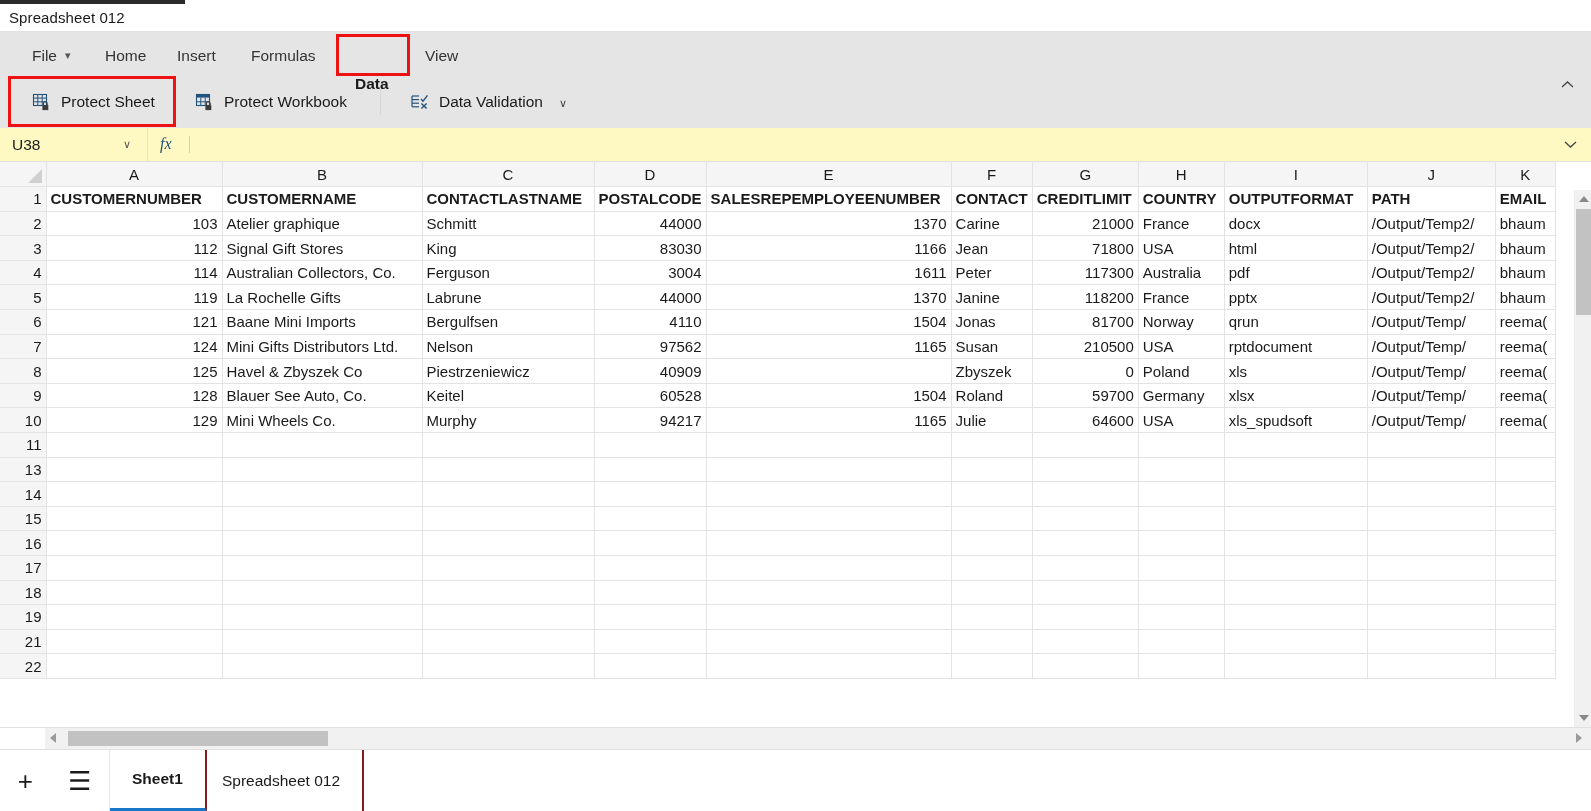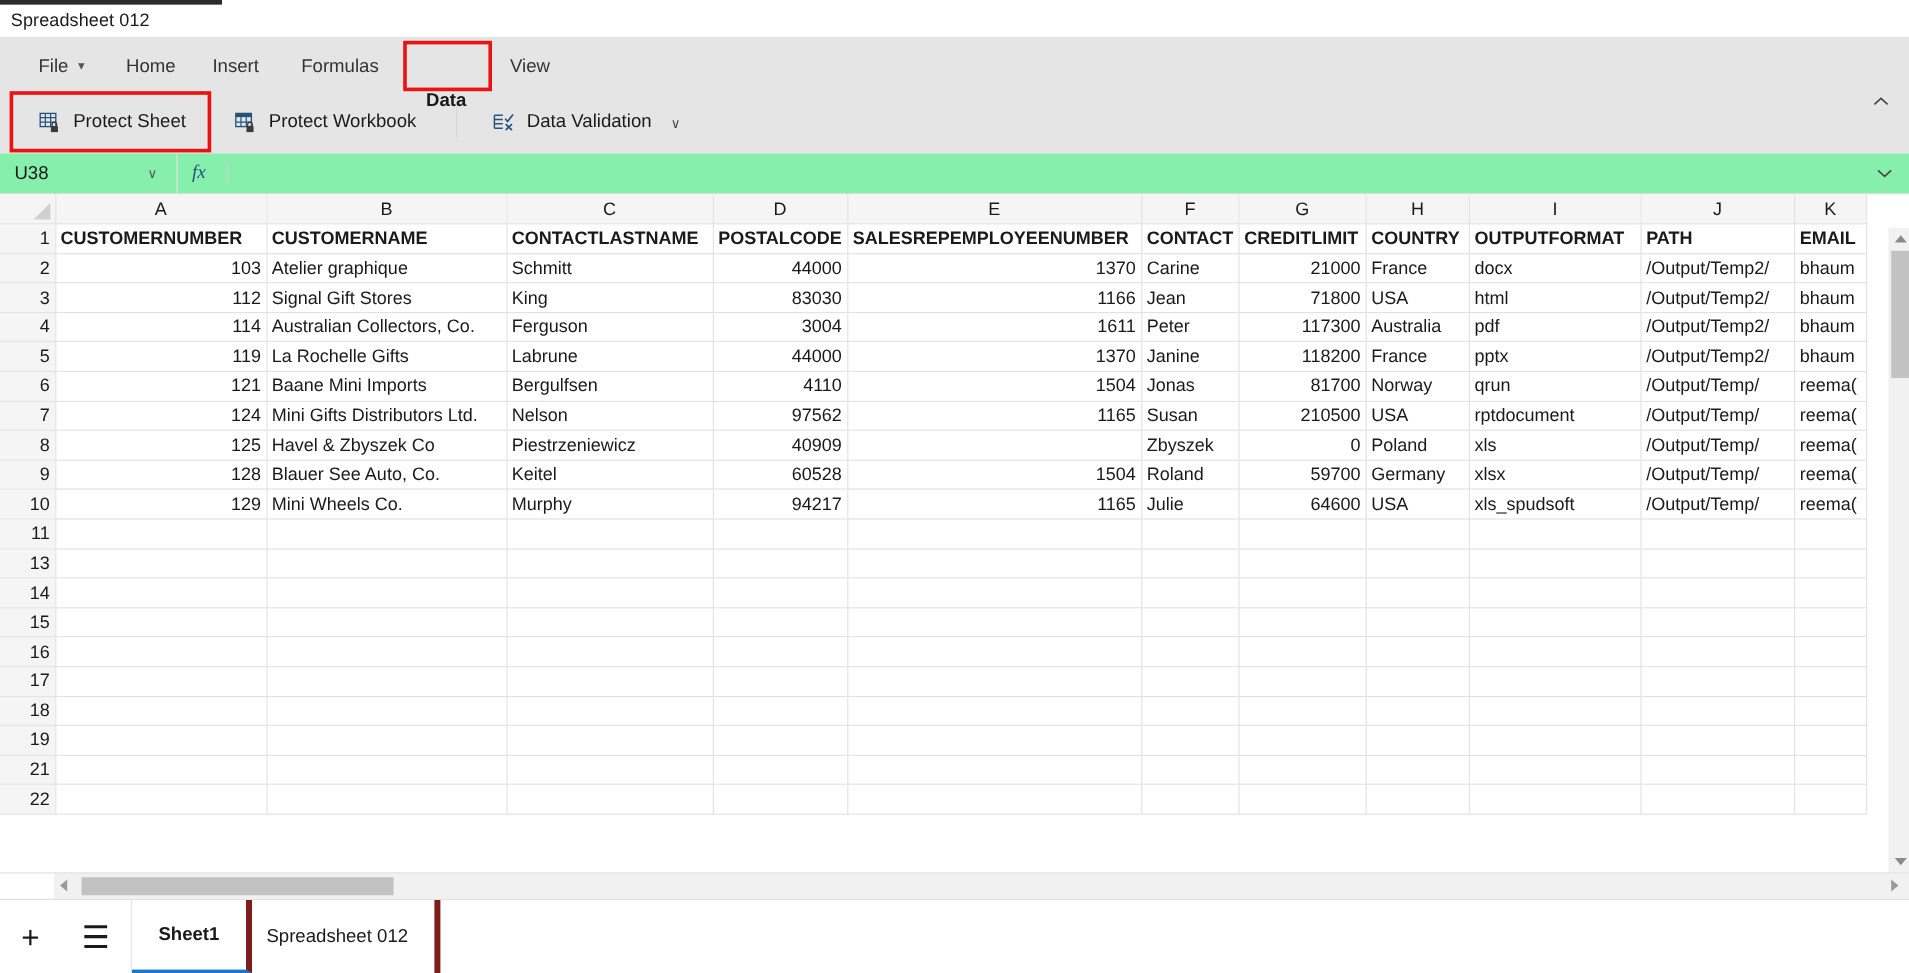--- a/index.html
+++ b/index.html
@@ -61,21 +61,21 @@
   .rsep { position:absolute; left:380px; top:11px; width:1px; height:26px; background:#d6d6d6; }
 
   
   .annot { position:absolute; border:3px solid #ee1111; pointer-events:none; }
   .annot-data { left:336px; top:34px; width:74px; height:42px; }
   .annot-protect { left:8px; top:76px; width:168px; height:51px; }
 
   
   .formula-bar {
     position:absolute; top:128px; left:0; width:1591px; height:34px;
-    background:#86efac; border-bottom:1px solid #e1e1e1;
+    background:#fef9c3; border-bottom:1px solid #e1e1e1;
   }
   .namebox {
     position:absolute; left:0; top:0; width:148px; height:33px;
     display:flex; align-items:center; border-right:1px solid #e1e1e1;
   }
   .namebox .nb-val { margin-left:12px; font-size:15.5px; color:#1a1a1a; }
   .namebox .nb-chev { position:absolute; right:16px; font-size:11px; color:#555; }
   .fx {
     position:absolute; left:160px; top:7px; font-size:16px; color:#23527c;
     font-family:Liberation Serif, serif; font-style:italic;
@@ -168,21 +168,21 @@
     background:#ffffff; border-top:1px solid #e1e1e1;
   }
   .sheetbar-left {
     position:absolute; left:0; top:0; width:110px; height:61px;
     border-right:1px solid #e6e6e6; display:flex; align-items:center; justify-content:space-around;
   }
   .sb-icon { font-size:26px; color:#1a1a1a; cursor:pointer; line-height:1; user-select:none; }
   .sheet-tab {
     position:absolute; top:0; height:61px; display:flex; align-items:center;
     justify-content:center; padding:0 22px; font-size:15.5px; color:#1a1a1a;
-    border-right:5px solid #7f1d1d; cursor:pointer; white-space:nowrap;
+    border-right:2px solid #7f1d1d; cursor:pointer; white-space:nowrap;
   }
   .sheet-tab.active { font-weight:bold; border-bottom:3px solid #1877c9; }
   .sheet-tab-1 { left:110px; }
   .sheet-tab-2 { left:200px; }
 </style>
 </head>
 <body>
 
 <div class="tabstrip">
   <div class="tabstrip-active"></div>

